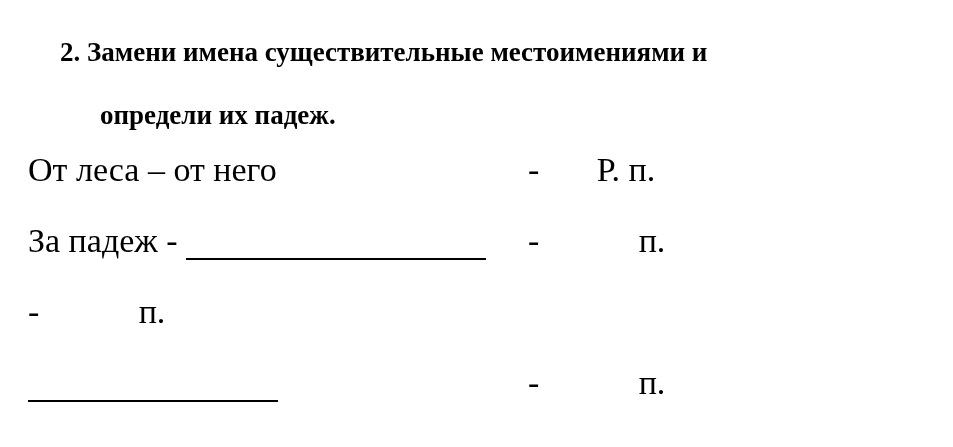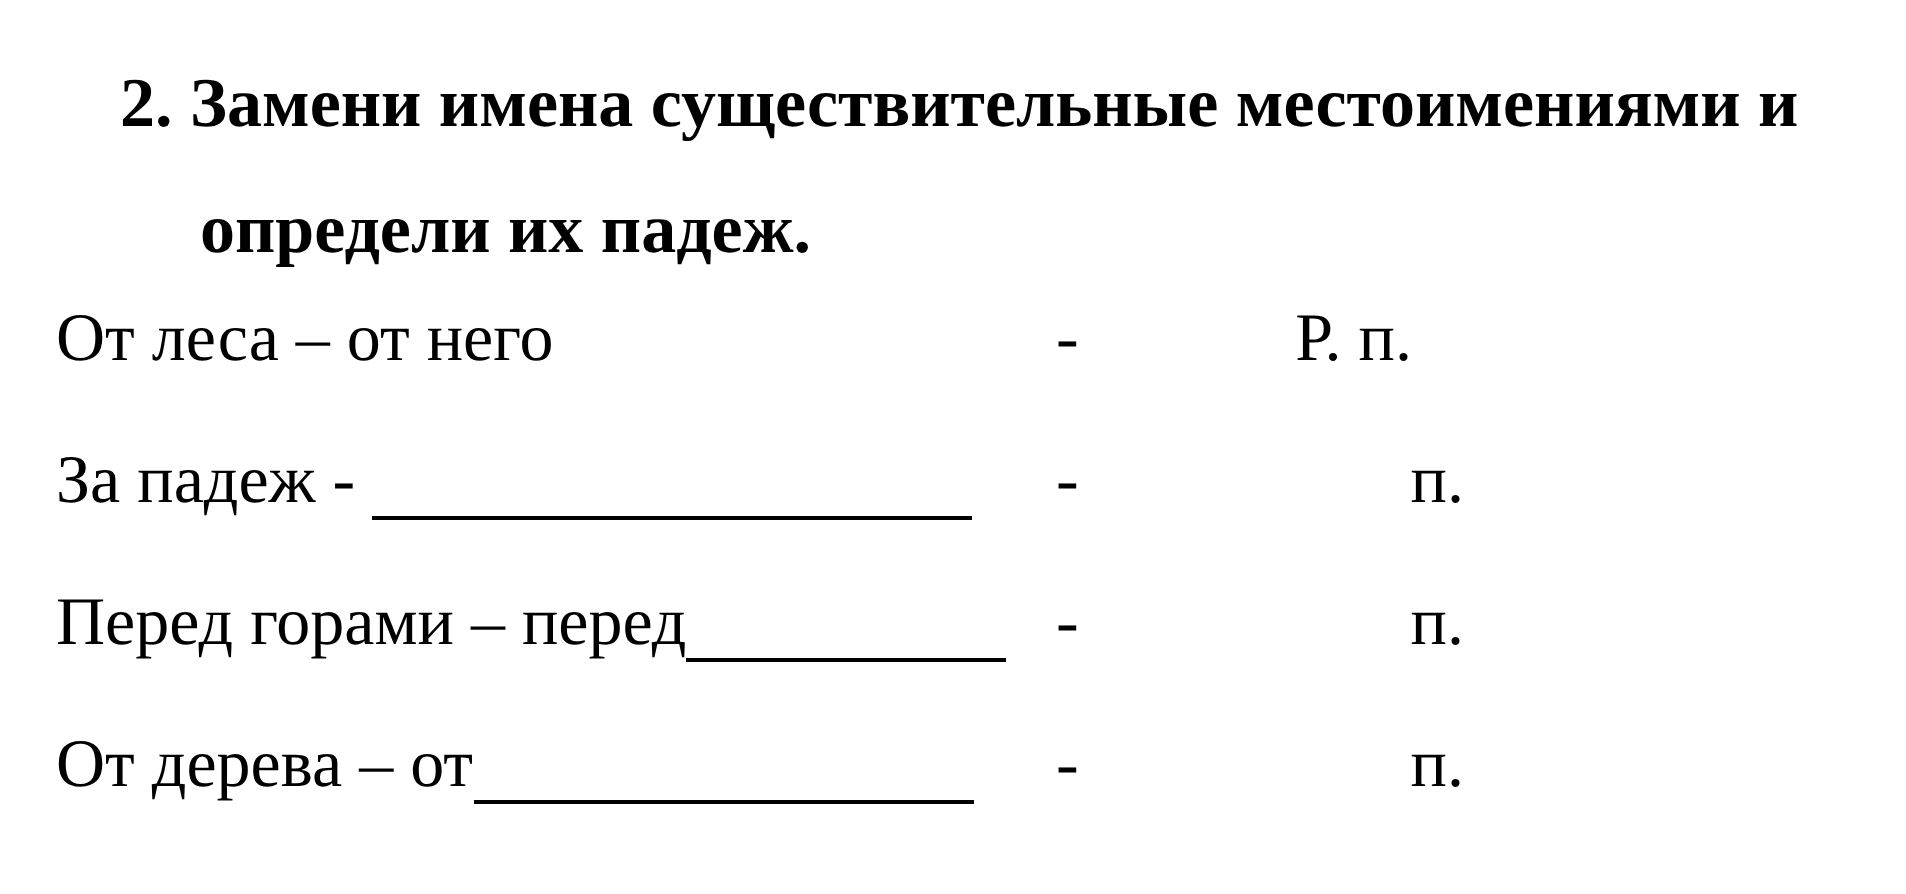--- a/index.html
+++ b/index.html
@@ -15,21 +15,21 @@
     overflow: hidden;
   }
   .page {
     position: relative;
     width: 953px;
     height: 447px;
     box-sizing: border-box;
   }
   .title {
     font-weight: bold;
-    font-size: 35px;
+    font-size: 27px;
     line-height: 44px;
     padding-top: 30px;
     padding-left: 60px;
     padding-right: 30px;
   }
   .title-line-1 {
     display: block;
   }
   .title-line-2 {
     display: block;
@@ -55,22 +55,21 @@
     border-bottom: 2px solid #000;
     vertical-align: bottom;
     height: 22px;
   }
   .row-dash {
     width: 38px;
     text-align: left;
   }
   .row-case {
     width: 120px;
-    text-align: right;
-    margin-left: 20px;
+    text-align: center;
   }
   .case-indent {
     padding-left: 26px;
   }
 </style>
 </head>
 <body>
 
 <div class="page">
 
@@ -87,25 +86,24 @@
       <span class="row-case">Р. п.</span>
     </div>
 
     <div class="row">
       <span class="row-text"><span>За падеж - </span><span class="blank" style="width:300px"></span></span>
       <span class="row-dash">-</span>
       <span class="row-case case-indent">п.</span>
     </div>
 
     <div class="row">
-      <span class="row-text"><span>Перед горами – перед</span><span class="blank" style="width:160px"></span></span>
       <span class="row-dash">-</span>
       <span class="row-case case-indent">п.</span>
     </div>
 
     <div class="row">
-      <span class="row-text"><span>От дерева – от</span><span class="blank" style="width:250px"></span></span>
+      <span class="row-text"><span class="blank" style="width:250px"></span></span>
       <span class="row-dash">-</span>
       <span class="row-case case-indent">п.</span>
     </div>
 
   </div>
 </div>
 
 </body></html>

